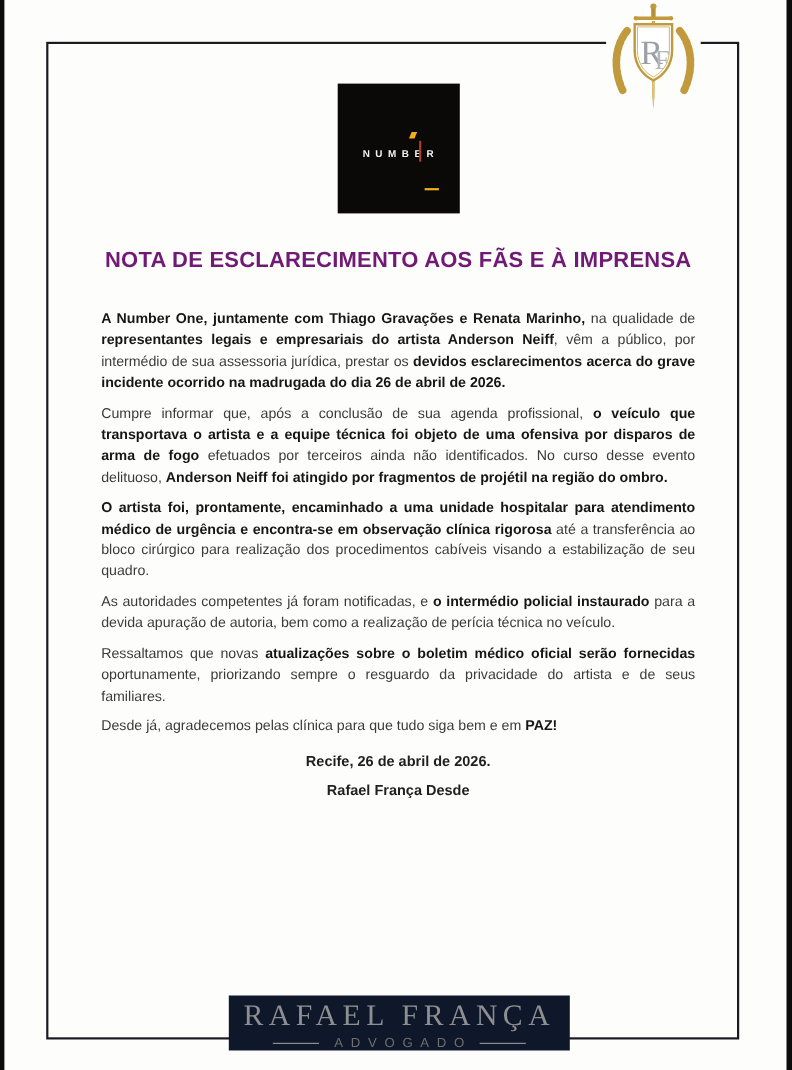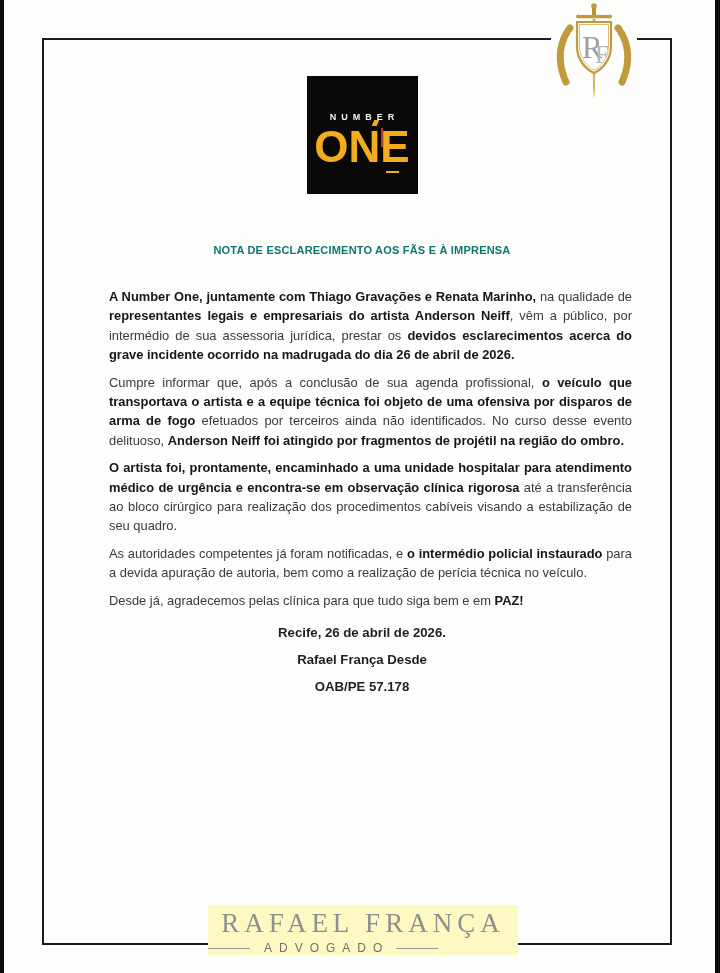--- a/index.html
+++ b/index.html
@@ -36,44 +36,44 @@
   }
   .logo-one {
     color:#F2AC1C; font-size:44px; font-weight:800; line-height:1;
     letter-spacing:0px; margin-top:3px;
   }
   .logo-red-accent  { position:absolute; left:74px; top:52px; width:2px; height:19px; background:#b03a2e; }
   .logo-tick        { position:absolute; left:66px; top:44px; width:5px; height:6px; background:#F2AC1C; transform:skewX(-22deg); }
   .logo-sub-accent  { position:absolute; left:79px; top:95px; width:13px; height:2px; background:#F2AC1C; }
 
   .doc-title {
-    margin-top:50px; text-align:center; font-size:11px; font-weight:700;
-    color:#0f766e; letter-spacing:0.2px;
+    margin-top:32px; text-align:center; font-size:20px; font-weight:700;
+    color:#701a75; letter-spacing:0.2px;
   }
 
   .document-body { margin-top:31px; }
   .para {
-    margin:0 0 8px 17px; text-align:justify; font-size:12.9px;
+    margin:0 0 8px 0; text-align:justify; font-size:12.9px;
     line-height:19.4px; color:#3a3a3a;
   }
   .para .b { font-weight:700; color:#161616; }
 
   .closing-block { margin-top:15px; text-align:center; }
   .closing-line { margin:0 0 12px 0; font-size:13.2px; font-weight:700; color:#1f1f1f; }
 
   
   .footer-box {
     position:absolute; left:208px; top:905px; width:310px;
-    background:#fef9c3; text-align:center; padding-top:3px;
+    background:#0f172a; text-align:center; padding-top:3px;
   }
   .footer-name {
     font-family:"Liberation Serif", serif; font-size:27px; font-weight:400;
     letter-spacing:5px; color:#8e8f91; white-space:nowrap;
   }
-  .footer-role-row { display:flex; align-items:center; gap:7px; margin-top:2px; }
+  .footer-role-row { display:flex; align-items:center; justify-content:center; gap:7px; margin-top:2px; }
   .footer-rule { height:1px; width:42px; background:#9b9b9b; }
   .footer-role { font-size:12px; letter-spacing:7px; color:#6f6f6f; text-indent:7px; }
 </style>
 </head>
 <body>
 
 <div class="page">
 
   <div class="edge-strip edge-left"></div>
   <div class="edge-strip edge-right"></div>
@@ -105,40 +105,39 @@
 
       <text x="30" y="58" font-family="Liberation Serif, serif" font-size="31" fill="#9aa0a5">R</text>
       <text x="43" y="63" font-family="Liberation Serif, serif" font-size="25" fill="#b4b8bc">F</text>
     </svg>
   </div>
 
   <div class="doc-content">
 
     <div class="logo-block">
       <div class="logo-number">NUMBER</div>
-      <div class="logo-one">ONE</div>
       <div class="logo-tick"></div>
       <div class="logo-red-accent"></div>
       <div class="logo-sub-accent"></div>
     </div>
 
     <div class="doc-title">NOTA DE ESCLARECIMENTO AOS FÃS E À IMPRENSA</div>
 
     <div class="document-body">
         <p class="para"><span class="b">A Number One, juntamente com Thiago Gravações e Renata Marinho, </span><span>na qualidade de </span><span class="b">representantes legais e empresariais do artista Anderson Neiff</span><span>, vêm a público, por intermédio de sua assessoria jurídica, prestar os </span><span class="b">devidos esclarecimentos acerca do grave incidente ocorrido na madrugada do dia 26 de abril de 2026.</span></p>
         <p class="para"><span>Cumpre informar que, após a conclusão de sua agenda profissional, </span><span class="b">o veículo que transportava o artista e a equipe técnica foi objeto de uma ofensiva por disparos de arma de fogo </span><span>efetuados por terceiros ainda não identificados. No curso desse evento delituoso, </span><span class="b">Anderson Neiff foi atingido por fragmentos de projétil na região do ombro.</span></p>
         <p class="para"><span class="b">O artista foi, prontamente, encaminhado a uma unidade hospitalar para atendimento médico de urgência e encontra-se em observação clínica rigorosa </span><span>até a transferência ao bloco cirúrgico para realização dos procedimentos cabíveis visando a estabilização de seu quadro.</span></p>
         <p class="para"><span>As autoridades competentes já foram notificadas, e </span><span class="b">o intermédio policial instaurado </span><span>para a devida apuração de autoria, bem como a realização de perícia técnica no veículo.</span></p>
+        <p class="para"><span>Ressaltamos que novas </span><span class="b">atualizações sobre o boletim médico oficial serão fornecidas </span><span>oportunamente, priorizando sempre o resguardo da privacidade do artista e de seus familiares.</span></p>
         <p class="para"><span>Desde já, agradecemos pelas clínica para que tudo siga bem e em </span><span class="b">PAZ!</span></p>
       </div>
 
     <div class="closing-block">
         <p class="closing-line">Recife, 26 de abril de 2026.</p>
         <p class="closing-line">Rafael França Desde</p>
-        <p class="closing-line">OAB/PE 57.178</p>
       </div>
 
   </div>
 
   <div class="footer-box">
     <div class="footer-name">RAFAEL FRANÇA</div>
     <div class="footer-role-row">
       <div class="footer-rule"></div>
       <div class="footer-role">ADVOGADO</div>
       <div class="footer-rule"></div>

